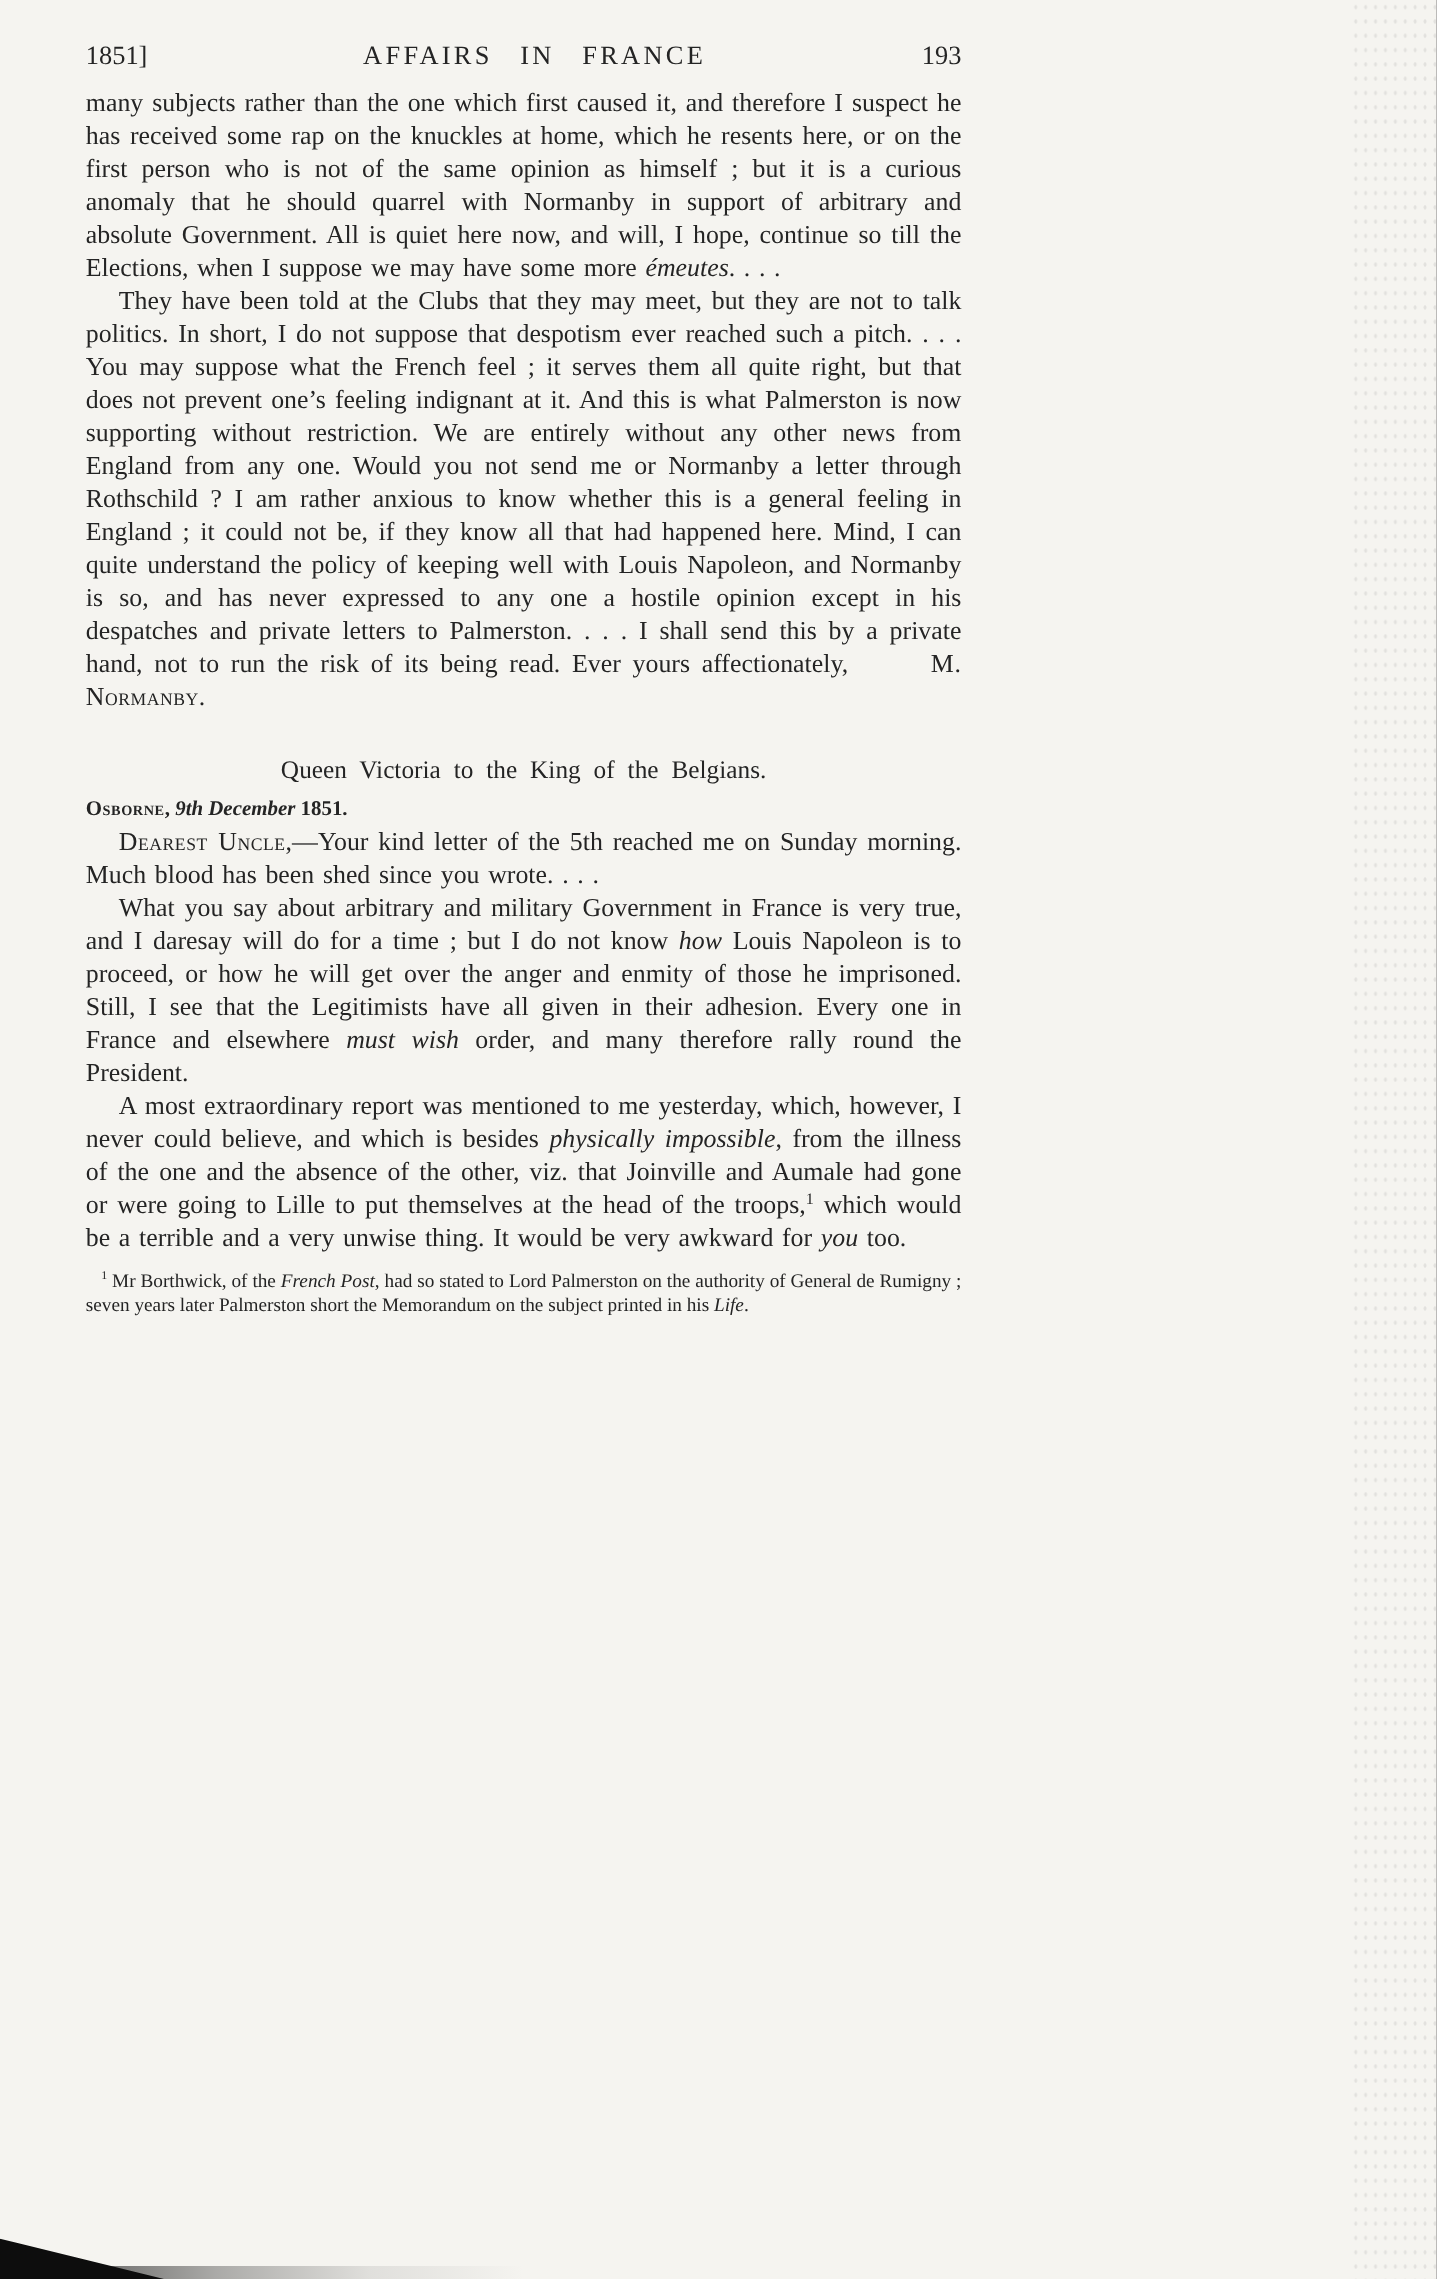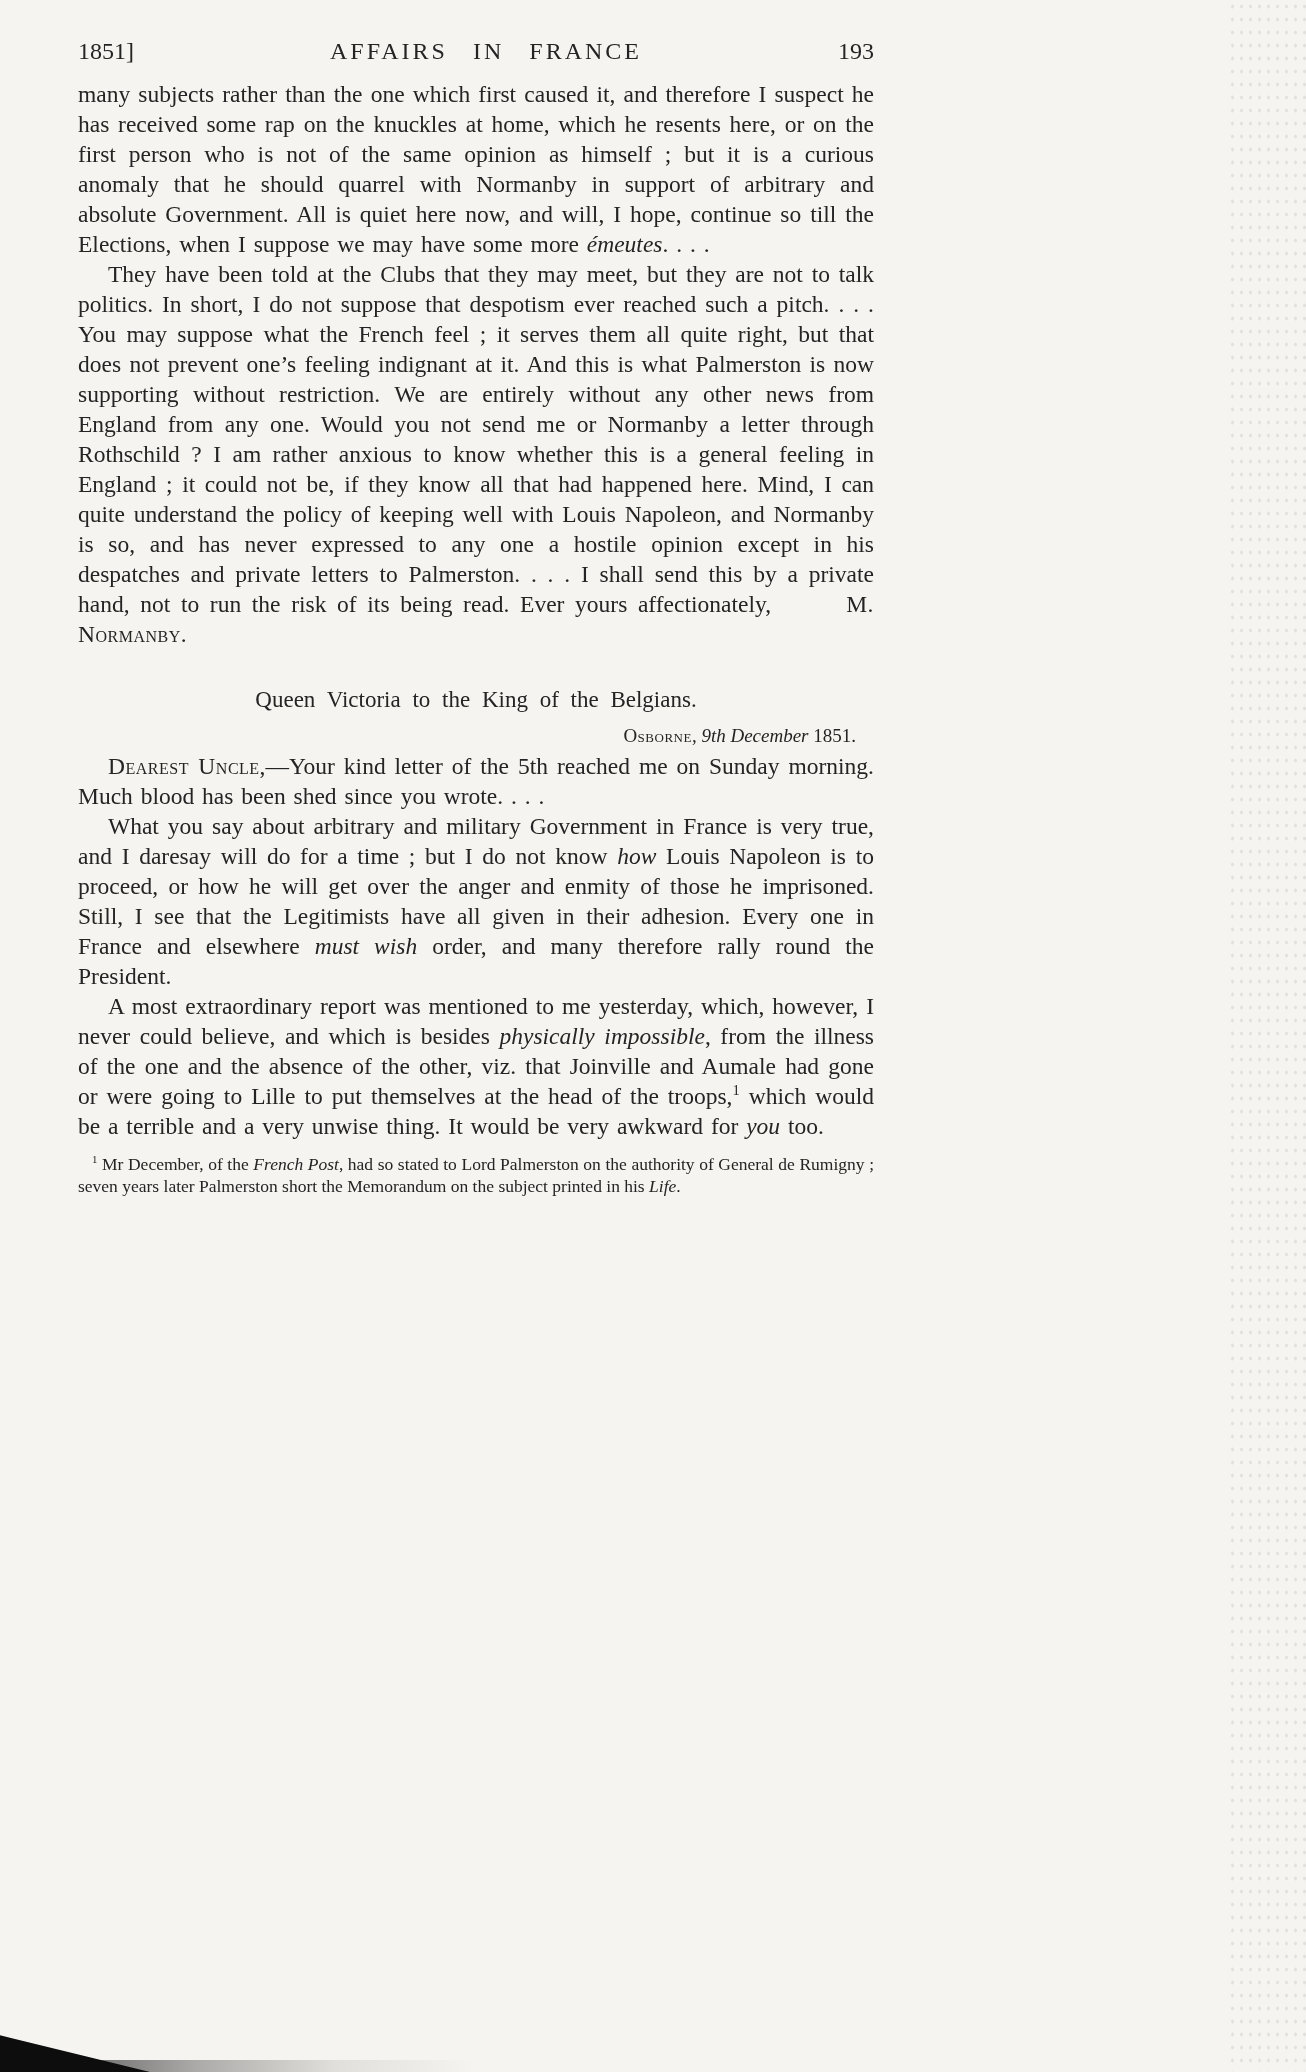--- a/index.html
+++ b/index.html
@@ -48,24 +48,24 @@
   }
   p.indent { text-indent: 30px; }
   .letter-heading {
     text-align: center;
     font-size: 23px;
     word-spacing: 6px;
     margin-top: 38px;
     margin-bottom: 12px;
   }
   .dateline {
-    text-align: right;
     font-size: 19px;
     padding-right: 18px;
     margin-bottom: 4px;
+    font-weight: bold;
   }
   .run-i  { font-style: italic; }
   .run-sc { font-variant: small-caps; letter-spacing: 0.5px; }
   .run-sup { vertical-align: super; font-size: 0.62em; line-height: 0; }
   .run-gap { margin-left: 3.2em; }
   p.footnote {
     font-size: 17.5px;
     line-height: 22px;
     text-align: justify;
     margin: 12px 0 0 0;
@@ -112,20 +112,20 @@
     <div class="letter-heading">Queen Victoria to the King of the Belgians.</div>
 
     <div class="dateline"><span class="run-sc">Osborne</span><span>, </span><span class="run-i">9th December</span><span> 1851.</span></div>
 
     <p class="body-par indent"><span class="run-sc">Dearest Uncle</span><span>,—Your kind letter of the 5th reached me on Sunday morning. Much blood has been shed since you wrote. . . .</span></p>
 
     <p class="body-par indent"><span>What you say about arbitrary and military Government in France is very true, and I daresay will do for a time ; but I do not know </span><span class="run-i">how</span><span> Louis Napoleon is to proceed, or how he will get over the anger and enmity of those he imprisoned. Still, I see that the Legitimists have all given in their adhesion. Every one in France and elsewhere </span><span class="run-i">must wish</span><span> order, and many therefore rally round the President.</span></p>
 
     <p class="body-par indent"><span>A most extraordinary report was mentioned to me yesterday, which, however, I never could believe, and which is besides </span><span class="run-i">physically impossible</span><span>, from the illness of the one and the absence of the other, viz. that Joinville and Aumale had gone or were going to Lille to put themselves at the head of the troops,</span><span class="run-sup">1</span><span> which would be a terrible and a very unwise thing. It would be very awkward for </span><span class="run-i">you</span><span> too.</span></p>
 
-    <p class="footnote"><span class="run-sup">1</span><span> Mr December, of the </span><span class="run-i">French Post</span><span>, had so stated to Lord Palmerston on the authority of General de Rumigny ; seven years later Palmerston short the Memorandum on the subject printed in his </span><span class="run-i">Life</span><span>.</span></p>
+    <p class="footnote"><span class="run-sup">1</span><span> Mr Borthwick, of the </span><span class="run-i">French Post</span><span>, had so stated to Lord Palmerston on the authority of General de Rumigny ; seven years later Palmerston short the Memorandum on the subject printed in his </span><span class="run-i">Life</span><span>.</span></p>
 
   </div>
 
   <div class="bottom-smear"></div>
   <div class="corner-artifact"></div>
 
 </div>
 
 </body></html>

